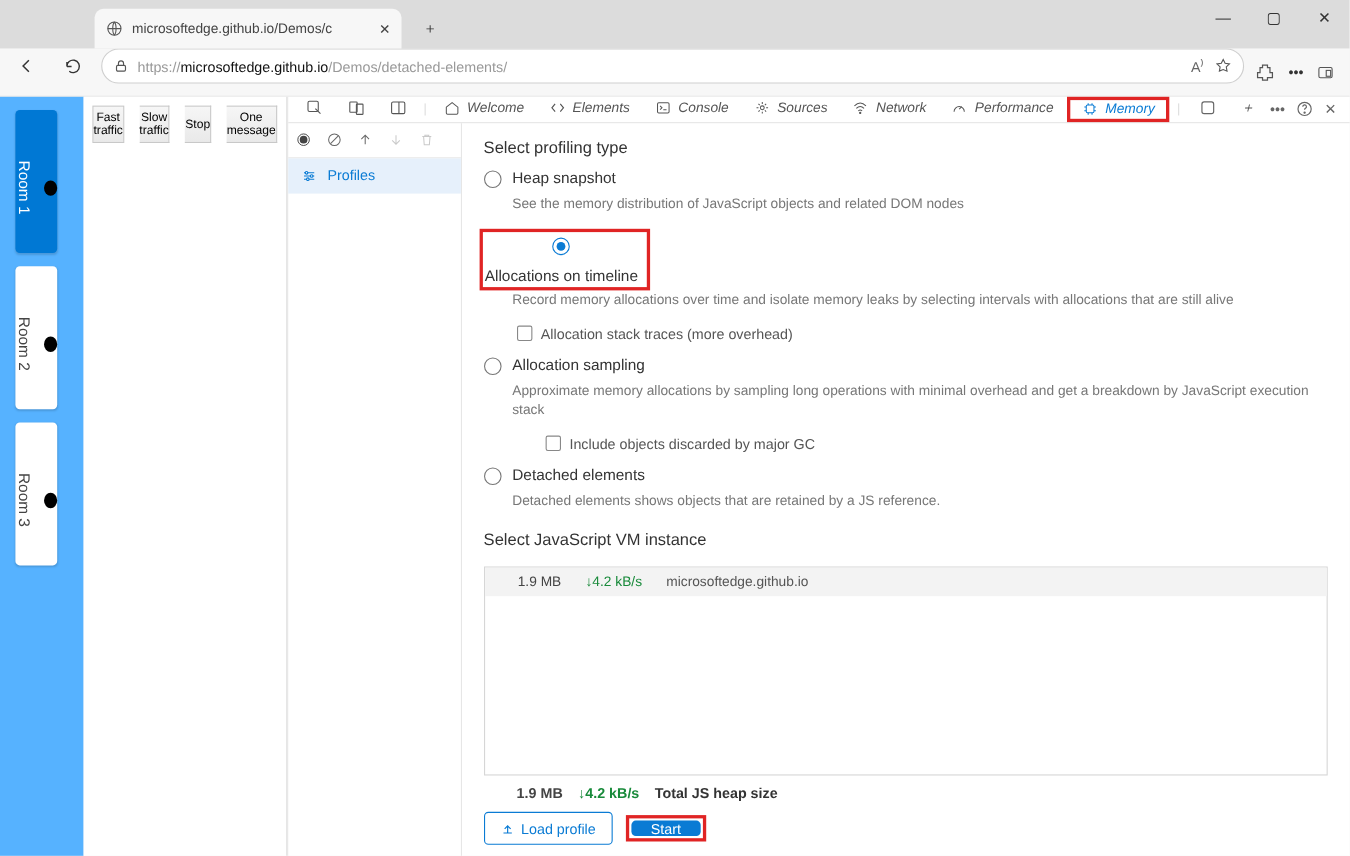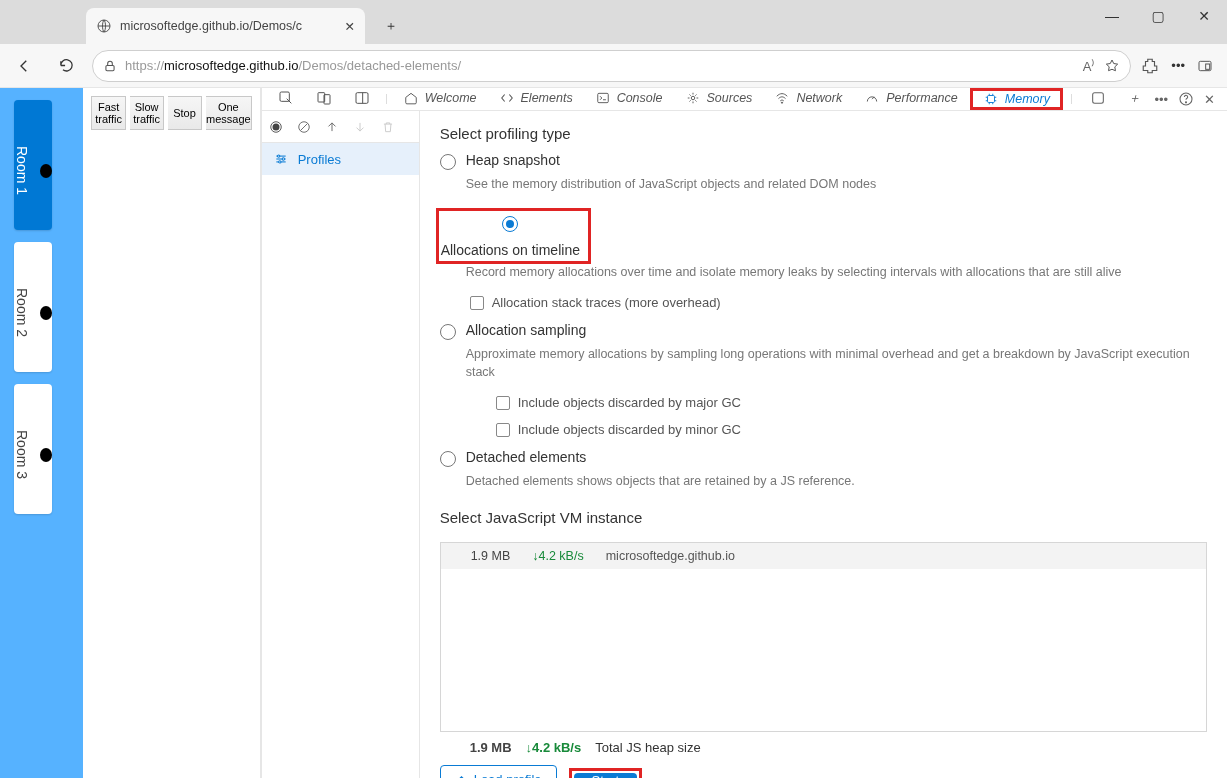--- a/index.html
+++ b/index.html
@@ -7,42 +7,42 @@
 
 
 .title-bar { height: 44px; background: #dcdcdc; display: flex; align-items: flex-end; padding-left: 86px; position: relative; }
 .tab { width: 279px; height: 36px; background: #f7f7f7; border-radius: 8px 8px 0 0; display: flex; align-items: center; padding: 0 10px; gap: 8px; font-size: 12.5px; color: #444; }
 .tab .close { margin-left: auto; }
 .new-tab-btn { width: 32px; height: 32px; display: flex; align-items: center; justify-content: center; margin-left: 10px; margin-bottom: 2px; }
 .win-controls { position: absolute; right: 0; top: 0; display: flex; height: 32px; }
 .win-controls > div { width: 46px; display: flex; align-items: center; justify-content: center; font-size: 14px; }
 
 
-.addr-row { height: 44px; background: #f7f7f7; display: flex; align-items: center; padding: 0 8px; gap: 10px; border-bottom: 1px solid #e6e6e6; }
+.addr-row { height: 44px; background: #f7f7f7; display: flex; padding: 0 8px; gap: 10px; border-bottom: 1px solid #e6e6e6; }
 .nav-btn { width: 32px; height: 32px; display: flex; align-items: center; justify-content: center; color: #555; }
 .addr-box { flex: 1; height: 32px; border: 1px solid #cfcfcf; border-radius: 16px; background: #fff; display: flex; align-items: center; padding: 0 10px; gap: 8px; color: #666; }
 .addr-box .url-bold { color: #111; }
 .addr-box .url-light { color: #999; }
 .addr-right { margin-left: auto; display: flex; gap: 10px; align-items: center; }
 .addr-ext { display: flex; gap: 12px; align-items: center; padding-right: 6px; }
 
 
 .page { position: absolute; top: 88px; left: 0; right: 0; bottom: 0; display: flex; }
 
 
 .page-sidebar { width: 88px; background: #56b2ff; padding: 12px 14px 12px 14px; display: flex; flex-direction: column; gap: 12px; }
 .room-btn { width: 38px; height: 130px; background: #fff; border-radius: 4px; display: flex; flex-direction: column; align-items: center; justify-content: flex-start; padding-top: 12px; gap: 10px; writing-mode: vertical-rl; font-size: 14px; color: #444; box-shadow: 0 1px 2px rgba(0,0,0,0.15); }
 .room-btn.active { background: #0078d4; color: #fff; }
 .room-dot { width: 14px; height: 14px; border-radius: 50%; background: #000; writing-mode: horizontal-tb; }
 .room-btn.active .room-dot { background: #000; }
 .room-label { writing-mode: vertical-rl; }
 
 
 .traffic-col { width: 193px; background: #fff; border-right: 1px solid #e6e6e6; }
-.traffic-row { display: flex; padding: 8px; gap: 4px; }
+.traffic-row { display: flex; padding: 8px; gap: 14px; }
 .traffic-btn { flex: 1; height: 34px; border: 1px solid #c8c8c8; background: linear-gradient(#f6f6f6,#e9e9e9); font-size: 11px; display: flex; align-items: center; justify-content: center; text-align: center; line-height: 1.1; }
 .traffic-btn + .traffic-btn { border-left: none; }
 
 
 .devtools { flex: 1; background: #fff; display: flex; flex-direction: column; border-left: 1px solid #e6e6e6; }
 
 
 .dt-tabs { height: 32px; border-bottom: 1px solid #e6e6e6; display: flex; align-items: stretch; padding: 0 6px; gap: 2px; }
 .dt-tab { display: flex; align-items: center; gap: 6px; padding: 0 10px; font-size: 12.5px; color: #555; border-bottom: 2px solid transparent; font-style: italic; }
 .dt-tab.highlight { border: 3px solid #e02424; color: #0a7bd4; }
@@ -366,44 +366,40 @@
 
         <div class="pt-option">
           <div class="radio"></div>
           <div class="opt-label">Allocation sampling</div>
         </div>
         <div class="opt-desc">Approximate memory allocations by sampling long operations with minimal overhead and get a breakdown by JavaScript execution stack</div>
         <div class="sub-check" style="margin-left:56px">
           <div class="chk"></div>
           <span>Include objects discarded by major GC</span>
         </div>
-        <div class="sub-check" style="margin-left:56px">
-          <div class="chk"></div>
-          <span>Include objects discarded by minor GC</span>
-        </div>
 
         <div class="pt-option">
           <div class="radio"></div>
           <div class="opt-label">Detached elements</div>
         </div>
         <div class="opt-desc">Detached elements shows objects that are retained by a JS reference.</div>
 
         <div class="section-title" style="margin-top:4px">Select JavaScript VM instance</div>
         <div class="vm-list">
           <div class="vm-row">
             <span class="vm-size">1.9 MB</span>
             <span class="vm-rate">↓4.2 kB/s</span>
             <span class="vm-host">microsoftedge.github.io</span>
           </div>
         </div>
 
         <div class="footer-row">
           <span class="vm-size">1.9 MB</span>
           <span class="vm-rate">↓4.2 kB/s</span>
-          <span style="font-weight:400">Total JS heap size</span>
+          <span style="font-weight:700">Total JS heap size</span>
         </div>
 
         <div class="btn-row">
           <button class="load-btn">
             <span>
                 <svg width="13" height="13" viewBox="0 0 24 24" fill="none" stroke="#0a7bd4" stroke-width="2">
                   <path d="M12 19V7M7 12l5-5 5 5M5 19h14"></path>
                 </svg>
               </span>
             <span>Load profile</span>

